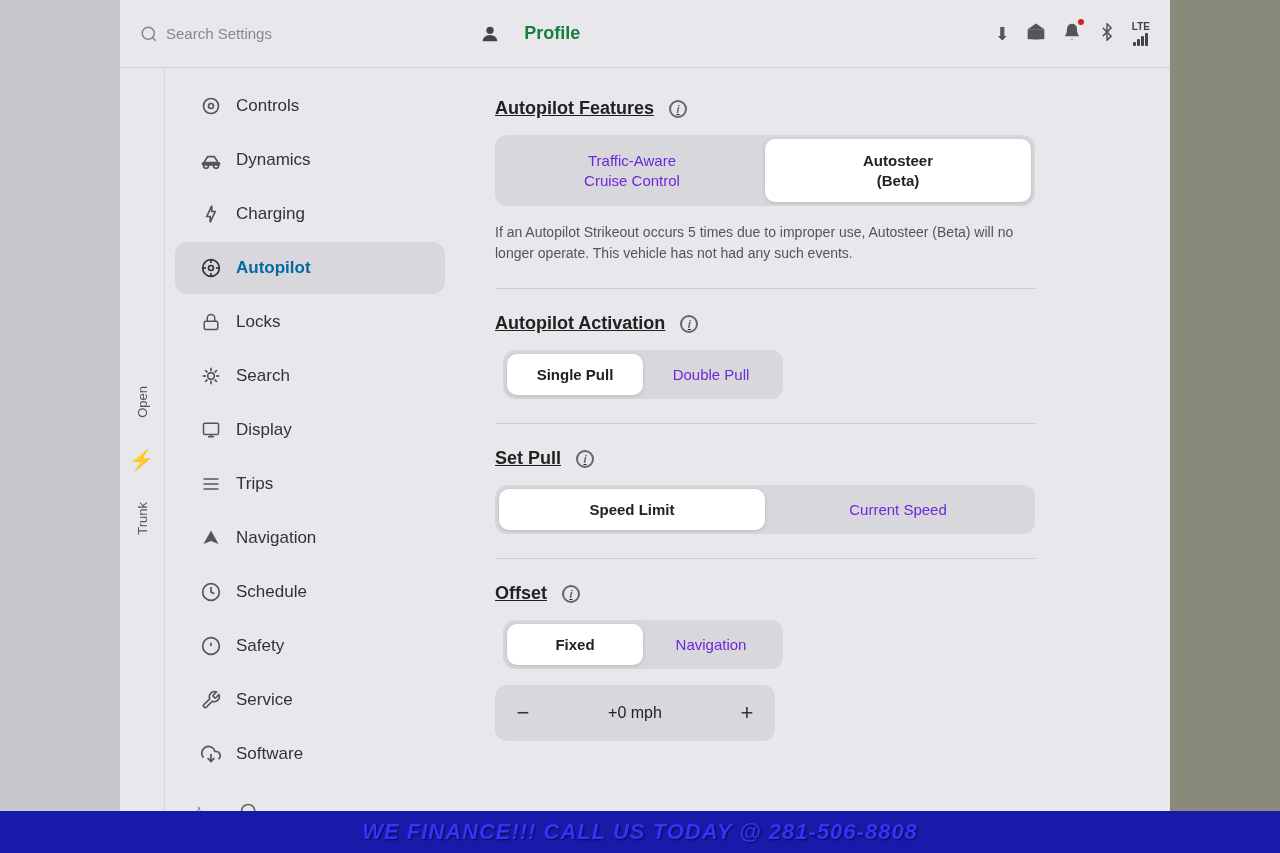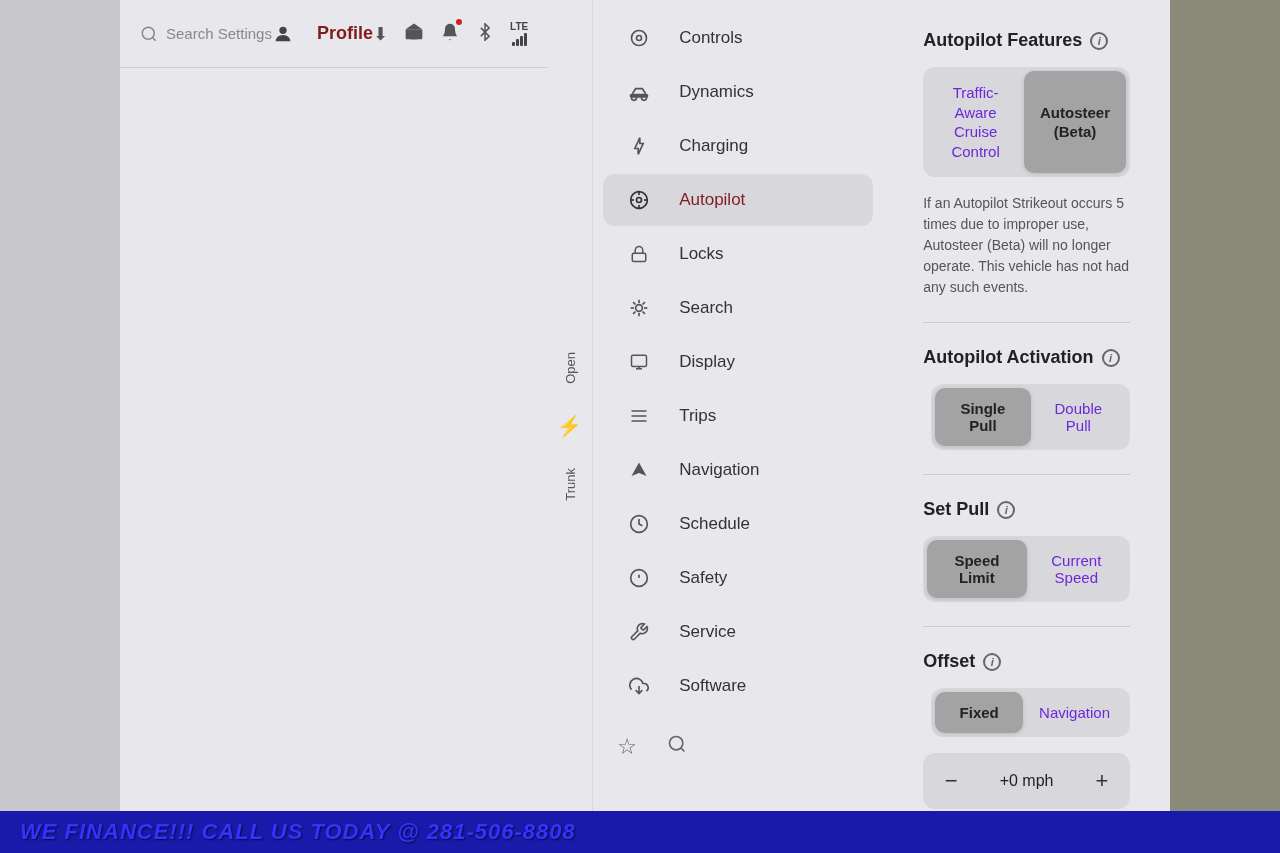--- a/index.html
+++ b/index.html
@@ -14,20 +14,21 @@
 
     
     .screen {
       position: absolute;
       left: 120px;
       top: 0;
       width: 1050px;
       height: 853px;
       background: #e8e8ec;
       display: flex;
+      flex-direction: column;
     }
 
     
     .topbar {
       height: 68px;
       background: #e8e8ec;
       display: flex;
       align-items: center;
       padding: 0 20px;
       border-bottom: 1px solid #d0d0d4;
@@ -49,21 +50,21 @@
     }
 
     .profile-area {
       display: flex;
       align-items: flex-start;
       gap: 23px;
       margin-left: auto;
       margin-right: auto;
       font-size: 18px;
       font-weight: 600;
-      color: #7f1d1d;
+      color: #15803d;
     }
 
     .topbar-icons {
       display: flex;
       align-items: center;
       gap: 16px;
       margin-left: auto;
       color: #444;
       font-size: 13px;
     }
@@ -113,21 +114,21 @@
       width: 290px;
       background: #e8e8ec;
       padding: 10px 0;
       flex-shrink: 0;
       overflow-y: auto;
     }
 
     .sidebar-item {
       display: flex;
       align-items: center;
-      gap: 28px;
+      gap: 13px;
       padding: 14px 24px;
       font-size: 17px;
       color: #333;
       cursor: pointer;
       border-radius: 12px;
       margin: 2px 10px;
     }
 
     .sidebar-item.active {
       background: #d8d8dc;
@@ -152,22 +153,23 @@
       overflow-y: auto;
       background: #e8e8ec;
     }
 
     .section-title {
       font-size: 18px;
       font-weight: 600;
       color: #222;
       display: flex;
       align-items: center;
-      gap: 8px;
+      gap: 15px;
       margin-bottom: 16px;
+      text-decoration: underline;
     }
 
     .info-icon {
       width: 18px;
       height: 18px;
       border: 2px solid #666;
       border-radius: 50%;
       display: inline-flex;
       align-items: center;
       justify-content: center;
@@ -194,21 +196,21 @@
       font-size: 15px;
       font-weight: 500;
       cursor: pointer;
       background: transparent;
       color: #6d28d9;
       text-align: center;
       transition: all 0.2s;
     }
 
     .toggle-btn.active {
-      background: #a3a3a3;
+      background: #ffffff;
       color: #222;
       font-weight: 600;
       box-shadow: 0 1px 4px rgba(0,0,0,0.15);
     }
 
     .toggle-group-wide {
       max-width: 540px;
     }
 
     .toggle-group-narrow {
@@ -269,21 +271,21 @@
     .bottom-banner {
       position: absolute;
       bottom: 0;
       left: 0;
       width: 1280px;
       background: #1a1aaa;
       padding: 8px 20px;
       font-size: 22px;
       font-weight: 900;
       color: #0000ff;
-      text-align: left;
+      text-align: center;
       font-style: italic;
       letter-spacing: 1px;
       z-index: 100;
     }
 
     
     .right-bezel {
       position: absolute;
       right: 0;
       top: 0;
@@ -408,21 +410,21 @@
         <span class="sidebar-item-icon">
           <svg width="20" height="20" viewBox="0 0 24 24" fill="none" stroke="#333" stroke-width="2">
             <circle cx="12" cy="12" r="10"></circle>
             <circle cx="12" cy="12" r="3"></circle>
             <line x1="12" y1="2" x2="12" y2="6"></line>
             <line x1="12" y1="18" x2="12" y2="22"></line>
             <line x1="2" y1="12" x2="6" y2="12"></line>
             <line x1="18" y1="12" x2="22" y2="12"></line>
           </svg>
         </span>
-        <span style="font-weight:400;color:#7f1d1d;">Autopilot</span>
+        <span style="font-weight:700;color:#0369a1;">Autopilot</span>
       </div>
       <div class="sidebar-item">
         <span class="sidebar-item-icon">
           <svg width="18" height="20" viewBox="0 0 24 24" fill="none" stroke="#555" stroke-width="2">
             <rect x="3" y="11" width="18" height="11" rx="2"></rect>
             <path d="M7 11V7a5 5 0 0 1 10 0v4"></path>
           </svg>
         </span>
         <span>Locks</span>
       </div>

